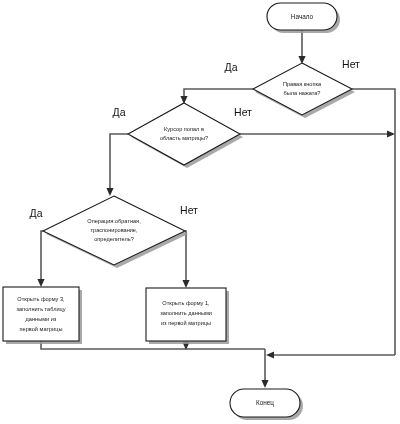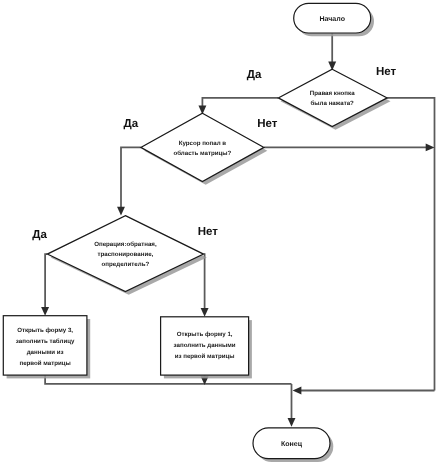--- a/index.html
+++ b/index.html
@@ -14,21 +14,20 @@
     overflow: hidden;
     font-family: "Liberation Sans", sans-serif;
     position: relative;
   }
   #flowchart-root {
     position: absolute;
     left: 0;
     top: 0;
     width: 336px;
     height: 424px;
-    font-weight: bold;
   }
   svg.chart-svg {
     position: absolute;
     left: 0;
     top: 0;
     width: 400px;
     height: 424px;
     display: block;
   }
   .shape-outline {

